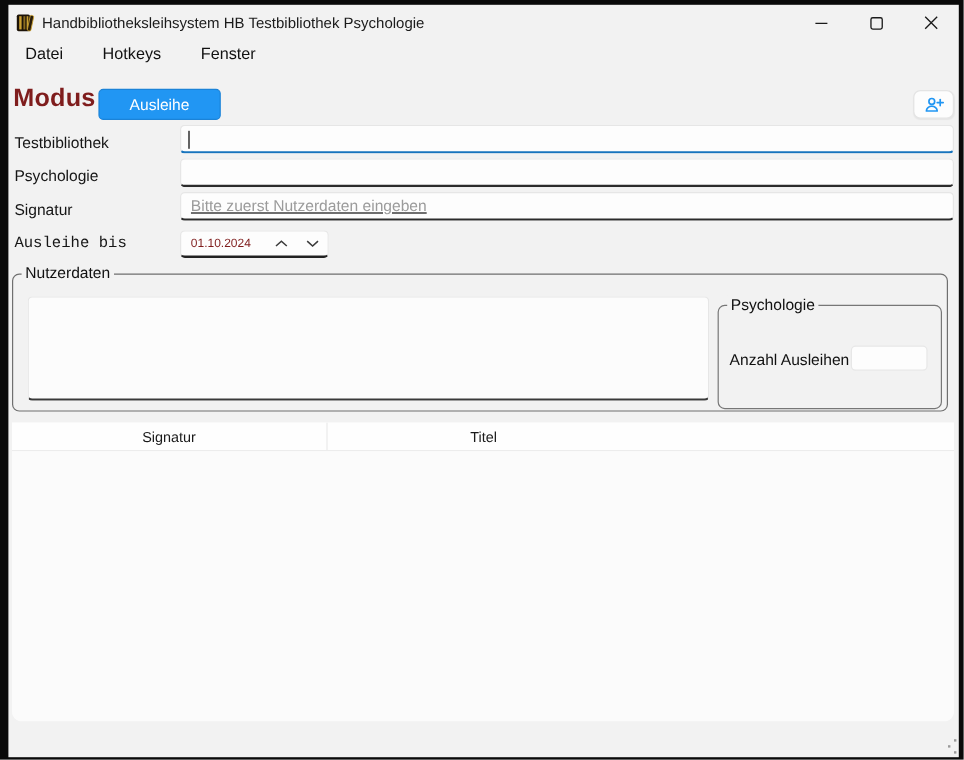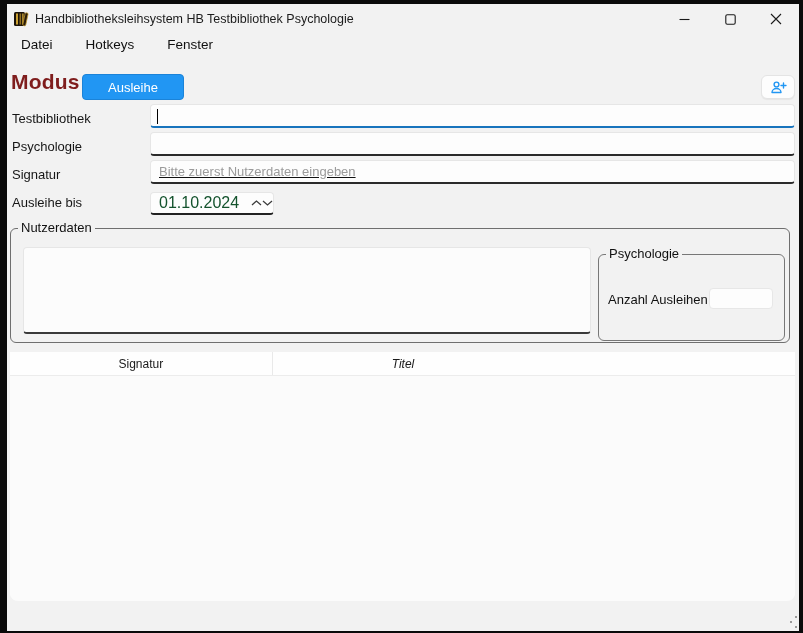--- a/index.html
+++ b/index.html
@@ -49,21 +49,21 @@
     padding:0 8px; color:#111; outline:none;text-decoration:underline;
   }
   .textbox.focused{ border-bottom:2px solid #1874bd; }
   .textbox::placeholder{ color:#9b9b9b; opacity:1; }
   .caret{ position:absolute; left:150px; top:105px; width:1px; height:15px; background:#000; }
   .datespinner{
     position:absolute; left:143px; top:188px; width:124px; height:23px;
     background:#fdfdfd; border:1px solid #e6e6e6; border-bottom:2px solid #222;
     border-radius:4px; display:flex; align-items:center;
   }
-  .datespinner .date-value{ font-size:16px; color:#14532d; padding-left:8px; flex:0 0 auto; }
+  .datespinner .date-value{ font-size:10px; color:#7f1d1d; padding-left:8px; flex:0 0 auto; }
   .spin-btn{ width:26px; height:100%; display:flex; align-items:center; justify-content:center; }
   .spin-btn.up{ margin-left:12px; }
   
   .groupbox{ position:absolute; border:1px solid #6f6f6f; border-radius:6px; }
   .groupbox>.gb-label{
     position:absolute; top:-9px; left:7px; background:#f2f2f2; padding:0 3px;
     font-size:13px; color:#111; line-height:16px;
   }
   .gb-nutzerdaten{ left:3px; top:224px; width:780px; height:115px; }
   .nutzer-textarea{
@@ -85,21 +85,21 @@
     border-radius:0 0 8px 8px; overflow:hidden; background:#fbfbfb;
   }
   .table-header{
     display:grid; grid-template-columns:1fr 1fr 1fr; height:24px;
     background:#fefefe; border-bottom:1px solid #ececec;
   }
   .th{
     display:flex; align-items:center; justify-content:center;
     font-size:12px; color:#1a1a1a;
   }
-  .th + .th{ border-left:1px solid #e9e9e9;font-style:italic; }
+  .th + .th{ border-left:1px solid #e9e9e9; }
   .table-body{ height:224px; background:#fbfbfb; }
   
   .grip{ position:absolute; left:778px; top:612px; width:14px; height:14px; }
   .grip .dots{
     position:absolute; left:10px; top:0; width:2px; height:2px; background:#9a9a9a;
     box-shadow:5px 5px #9a9a9a, 10px 5px #9a9a9a,
                0 10px #9a9a9a, 5px 10px #9a9a9a, 10px 10px #9a9a9a;
   }
   .grip .d2{ position:absolute; left:5px; top:5px; width:2px; height:2px; background:#9a9a9a; }
 </style>
@@ -152,21 +152,21 @@
       <circle cx="6.5" cy="4.5" r="2.4" fill="none" stroke="#2196f3" stroke-width="1.4"></circle>
       <path d="M2 12.5 a4.5 4 0 0 1 9 0 z" fill="none" stroke="#2196f3" stroke-width="1.4" stroke-linejoin="round"></path>
       <line x1="13.5" y1="3" x2="13.5" y2="8" stroke="#2196f3" stroke-width="1.4" stroke-linecap="round"></line>
       <line x1="11" y1="5.5" x2="16" y2="5.5" stroke="#2196f3" stroke-width="1.4" stroke-linecap="round"></line>
     </svg>
   </div>
 
   <span class="field-label" style="top:107px;">Testbibliothek</span>
   <span class="field-label" style="top:135px;">Psychologie</span>
   <span class="field-label" style="top:163px;">Signatur</span>
-  <span class="field-label" style="top:191px;">Ausleihe bis</span>
+  <span class="field-label" style="top:191px;font-family:Liberation Mono, monospace;">Ausleihe bis</span>
 
   <input class="textbox focused" style="top: 100px;" value="">
   <div class="caret"></div>
 
   <input class="textbox" style="top: 128px;" value="">
 
   <input class="textbox" style="top: 156px;" placeholder="Bitte zuerst Nutzerdaten eingeben">
 
   <div class="datespinner">
     <span class="date-value">01.10.2024</span>

